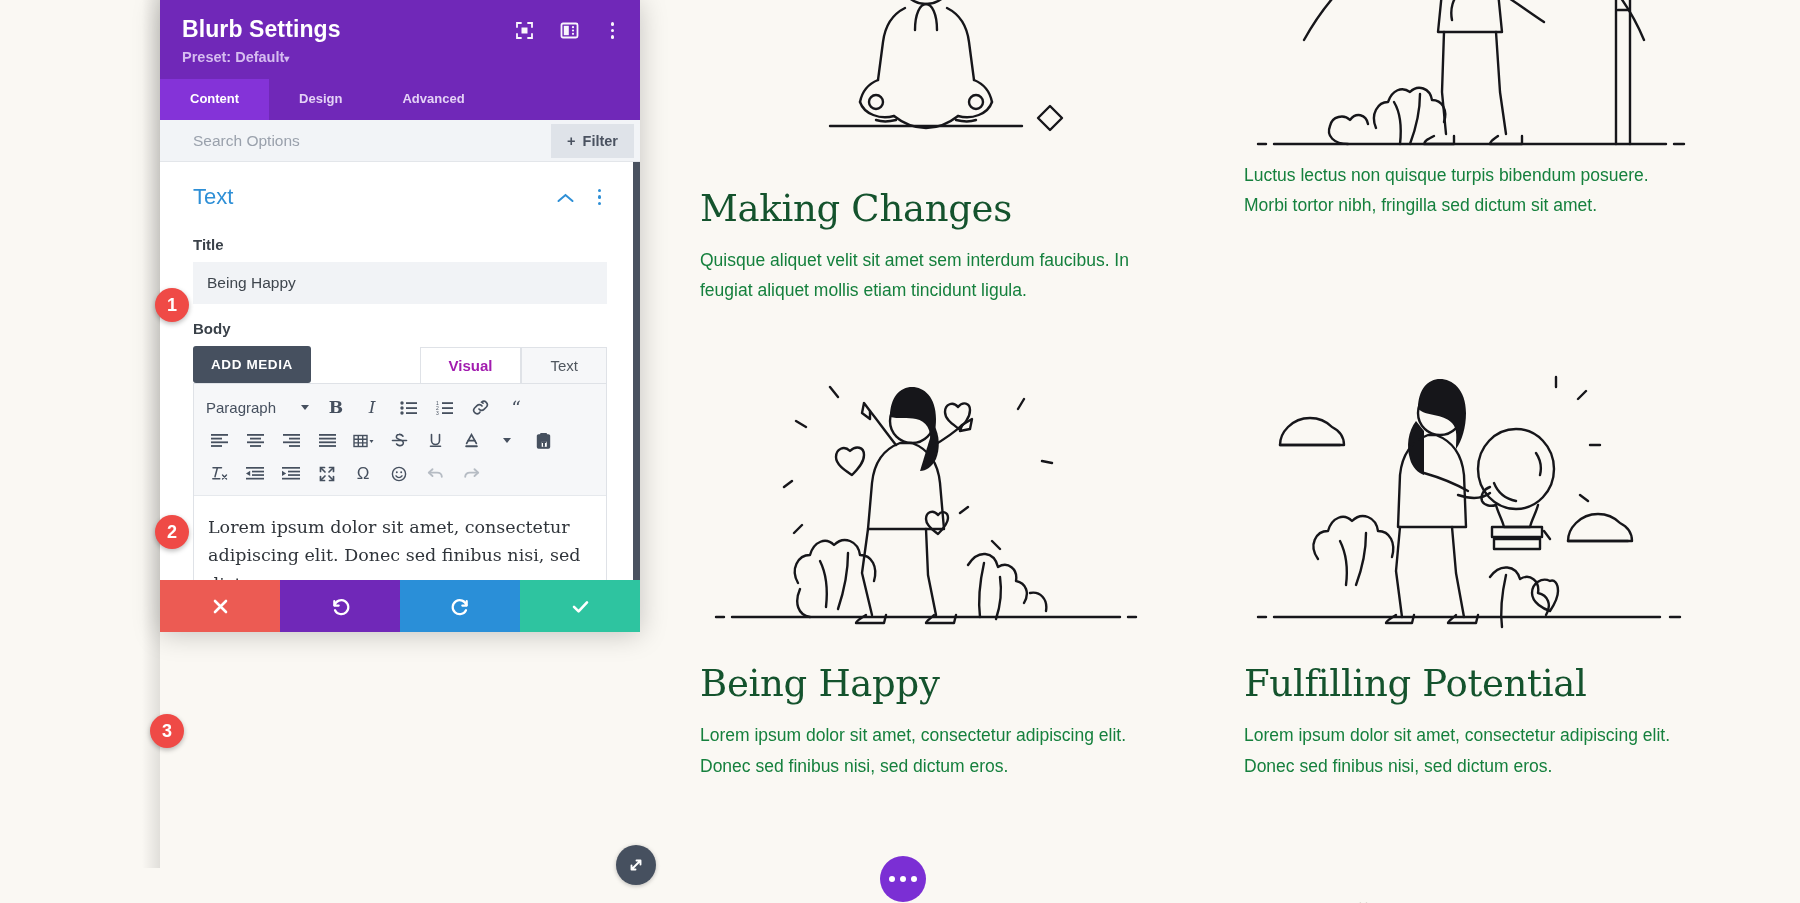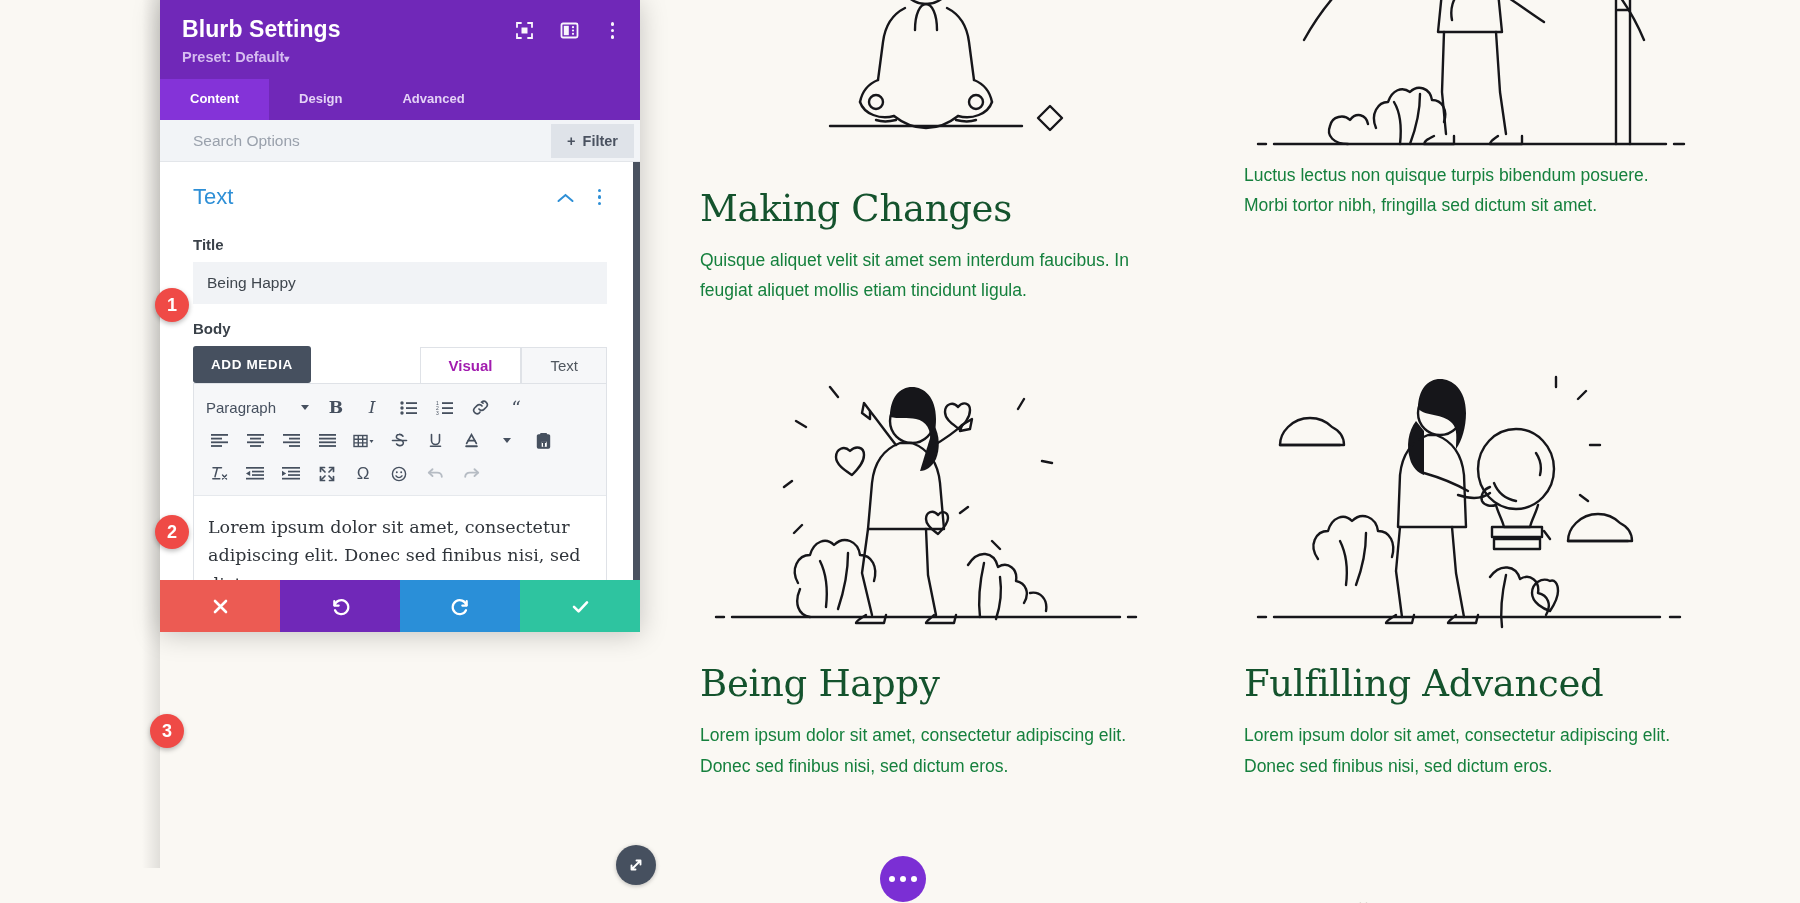--- a/index.html
+++ b/index.html
@@ -313,21 +313,21 @@
             <path d="M246 212c10-14 26-12 30 2 10-6 20 2 18 14 10 2 14 12 8 22"></path>
             <path d="M262 210c-4 18-6 36-4 52"></path>
             <path d="M306 216c-8-4-18 2-18 12 0 10 12 16 18 18 4-6 8-14 8-20 0-8-4-12-8-10z"></path>
             <path d="M44 62c12-12 32-12 44 0M44 62c-6 6-8 12-8 18h64c0-8-4-14-12-18"></path>
             <path d="M36 80h60M332 158c12-12 32-12 44 0M332 158c-6 6-8 12-8 18h64c0-8-4-14-12-18"></path>
             <path d="M324 176h60"></path>
             <path d="M312 22v-10M334 34l8-8M346 80h10M336 130l8 6M300 166l6 8"></path>
             <path d="M30 252h386M14 252h8M426 252h10"></path>
           </svg>
         </div>
-        <h2>Fulfilling Advanced</h2>
+        <h2>Fulfilling Potential</h2>
         <p>Lorem ipsum dolor sit amet, consectetur adipiscing elit. Donec sed finibus nisi, sed dictum eros.</p>
       </div>
 
     </div>
 
     <button class="more-btn">
       <i></i>
       <i></i>
       <i></i>
     </button>

